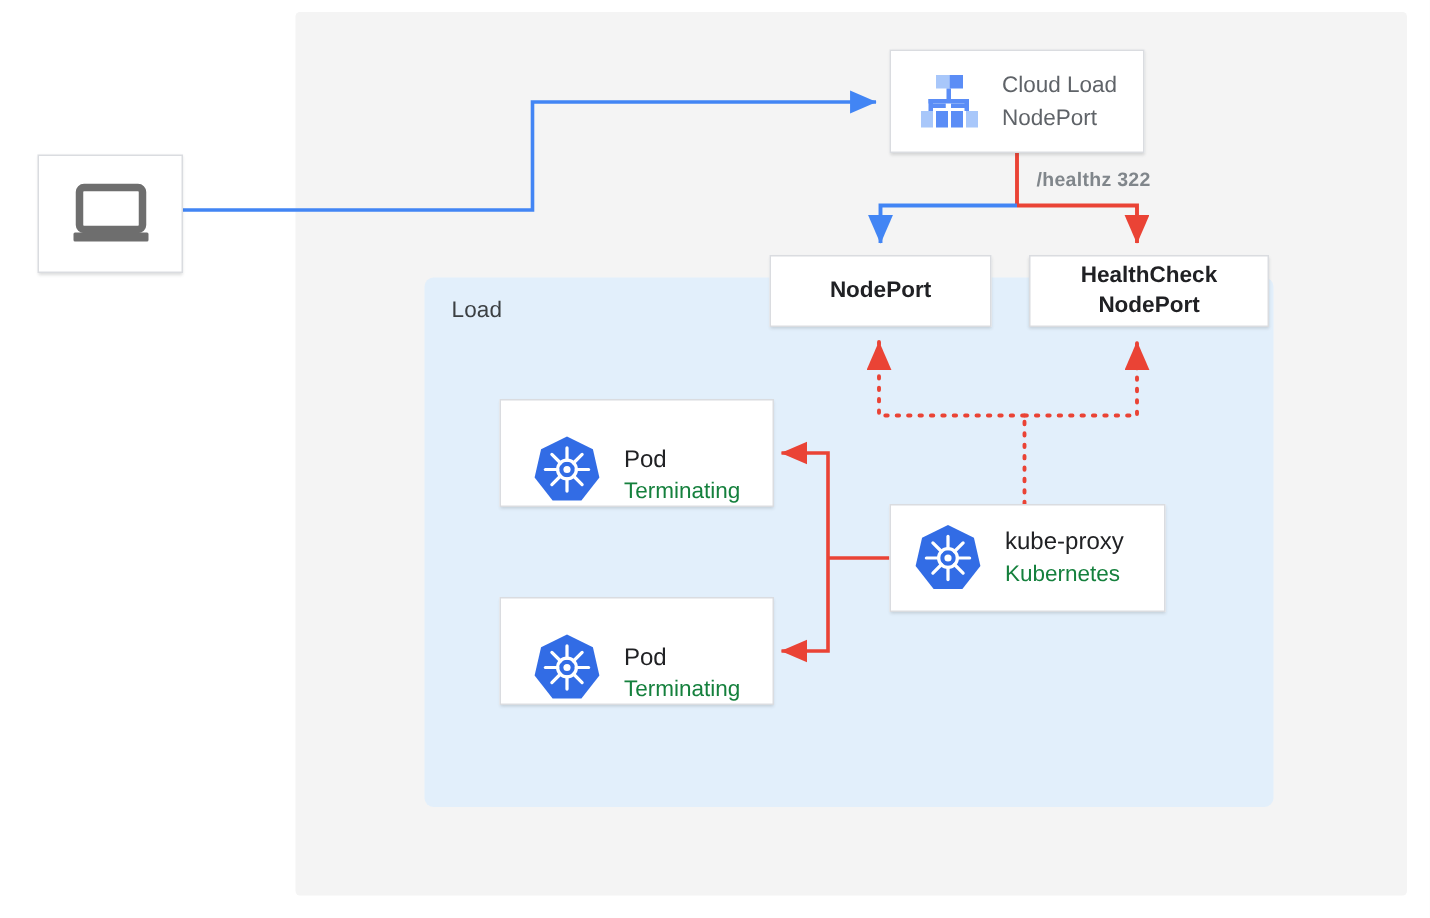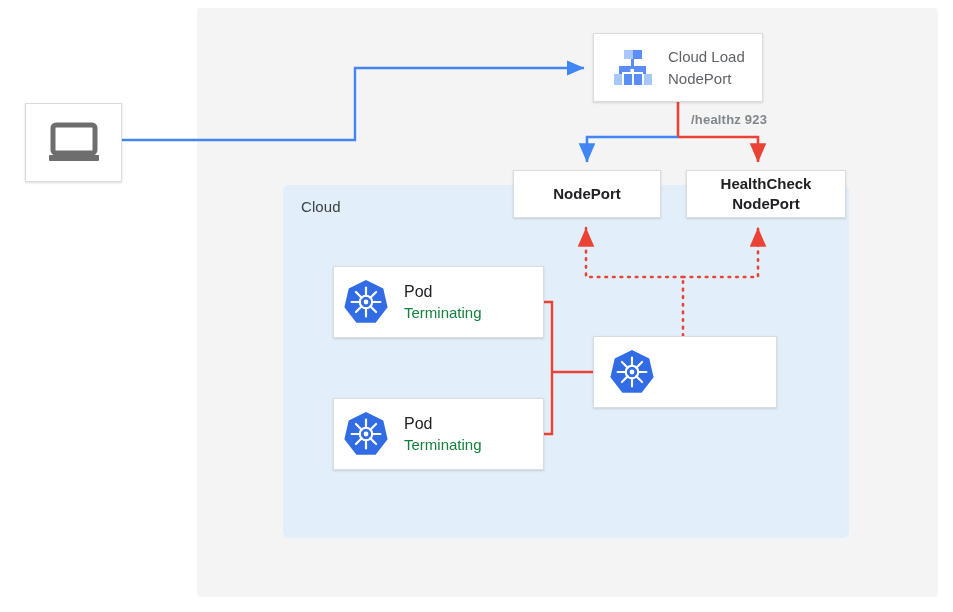--- a/index.html
+++ b/index.html
@@ -67,22 +67,22 @@
   }
   .hc-box {
     left: 686px; top: 170px; width: 160px; height: 48px;
     display: flex; align-items: center; justify-content: center;
   }
   .port-label {
     font-size: 15px; font-weight: bold; color: #202124;
     text-align: center; line-height: 1.33;
   }
   .pod-box {
-    left: 333px; width: 211px; height: 72px;
-    display: flex; align-items: center; padding-left: 8px; gap: 14px;
+    left: 333px; width: 183px; height: 72px;
+    display: flex; align-items: flex-end; padding-left: 20px; gap: 14px;
   }
   .pod-box.pod-1 { top: 266px; }
   .pod-box.pod-2 { top: 398px; }
   .proxy-box {
     left: 593px; top: 336px; width: 184px; height: 72px;
     display: flex; align-items: center; padding-left: 14px; gap: 14px;
   }
   .node-title {
     font-size: 16px; color: #202124; line-height: 1.3;
   }
@@ -103,21 +103,21 @@
   .icon-wrap { display: flex; align-items: center; justify-content: center; flex: none; }
 </style>
 </head>
 <body>
 
 <div id="canvas">
 
   <div class="outer-panel"></div>
 
   <div class="nodes-region"></div>
-  <div class="nodes-label">Cloud</div>
+  <div class="nodes-label">Load</div>
 
   <svg class="wires" viewBox="0 0 953 612">
     <defs>
       <marker id="arrow-blue" markerWidth="9" markerHeight="9" refX="7.2" refY="3.2" orient="auto">
         <path d="M0,0 L7.4,3.2 L0,6.4 z" fill="#4285f4"></path>
       </marker>
       <marker id="arrow-red" markerWidth="9" markerHeight="9" refX="7.2" refY="3.2" orient="auto">
         <path d="M0,0 L7.4,3.2 L0,6.4 z" fill="#ea4335"></path>
       </marker>
       <marker id="arrow-red-dot" markerWidth="9" markerHeight="9" refX="7.2" refY="3.2" orient="auto">
@@ -167,21 +167,21 @@
         <rect x="24" y="26" width="8" height="11" fill="#5b8df6"></rect>
         <rect x="34" y="26" width="8" height="11" fill="#a8c7fa"></rect>
       </svg>
     </span>
     <span class="clb-text">
       <span>Cloud Load</span><br>
       <span>NodePort</span>
     </span>
   </div>
 
-  <div class="healthz-label">/healthz 923</div>
+  <div class="healthz-label">/healthz 322</div>
 
   <div class="card nodeport-box">
     <span class="port-label">NodePort</span>
   </div>
 
   <div class="card hc-box">
     <span class="port-label">
       <span>HealthCheck</span><br>
       <span>NodePort</span>
     </span>
@@ -246,15 +246,19 @@
           <line x1="20" y1="50" x2="37" y2="50"></line>
           <line x1="63" y1="50" x2="80" y2="50"></line>
           <line x1="29" y1="29" x2="41" y2="41"></line>
           <line x1="59" y1="59" x2="71" y2="71"></line>
           <line x1="71" y1="29" x2="59" y2="41"></line>
           <line x1="41" y1="59" x2="29" y2="71"></line>
         </g>
         <circle cx="50" cy="50" r="5" fill="#ffffff"></circle>
       </svg>
     </span>
+    <span>
+      <span class="node-title">kube-proxy</span><br>
+      <span class="node-sub">Kubernetes</span>
+    </span>
   </div>
 
 </div>
 
 </body></html>

